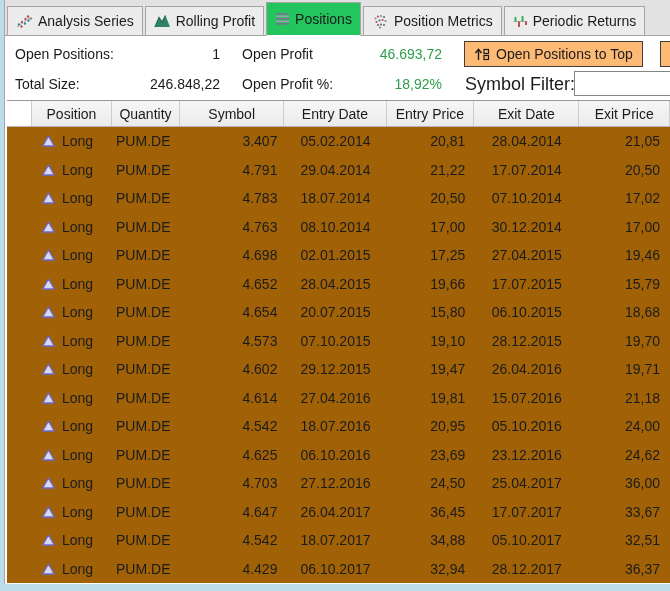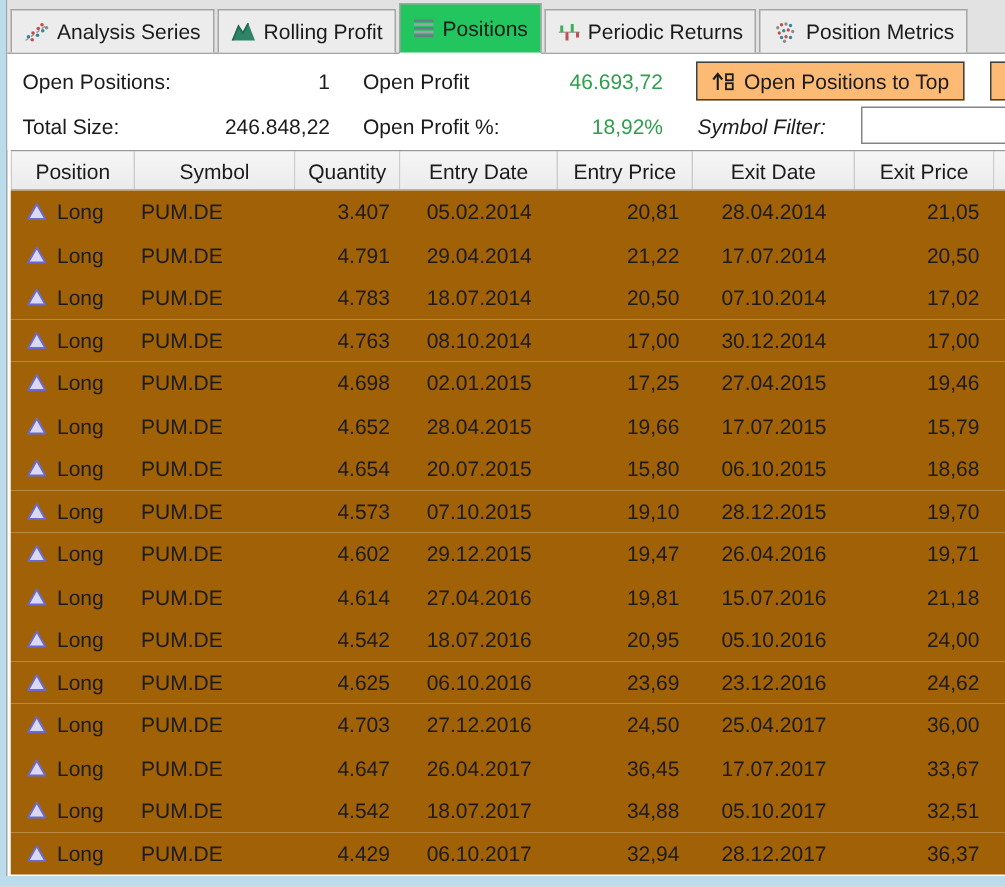--- a/index.html
+++ b/index.html
@@ -33,21 +33,21 @@
   
   .infopanel{position:absolute;left:0;top:36px;right:0;height:64px;background:#fff;}
   .pair{position:absolute;height:26px;display:flex;justify-content:space-between;align-items:center;font-size:14px;}
   .pair .val{text-align:right;}
   .green{color:#2e9e4d;}
   .btn{
     position:absolute;height:26px;display:flex;align-items:center;gap:6px;
     background:#fdba74;border:1px solid #404040;font-size:14px;padding:0 9px;
     white-space:nowrap;cursor:default;
   }
-  .filterlabel{position:absolute;font-size:14px;height:26px;display:flex;align-items:center;font-style:italic;}
+  .filterlabel{position:absolute;font-size:18px;height:26px;display:flex;align-items:center;}
   .filterinput{
     position:absolute;left:569px;top:35px;width:99px;height:25px;
     border:1px solid #848484;background:#fff;font-size:14px;padding:0 4px;
     font-family:"Liberation Sans", sans-serif;outline:none;
   }
   
   .table{position:absolute;left:2px;top:100px;right:0;bottom:0;overflow:hidden;}
   .thead{
     display:flex;height:27px;
     border-top:1px solid #989898;border-bottom:1px solid #b5b5b5;
@@ -55,21 +55,21 @@
   .th{
     background:linear-gradient(#f6f6f6,#ebebeb);
     border-right:1px solid #cccccc;
     display:flex;align-items:center;justify-content:center;
     font-size:14px;white-space:nowrap;
   }
   .th:first-child{border-left:1px solid #cccccc;}
   .th-fill{flex:1;background:linear-gradient(#f6f6f6,#ebebeb);}
   .trow{display:flex;height:28.5px;background:#a16207;}
   .c{display:flex;align-items:center;font-size:14px;white-space:nowrap;}
-  .c-pos   {width:83px;padding-left:11px;gap:7px;}
+  .c-pos   {width:83px;padding-left:11px;gap:7px;margin-left:24px;}
   .c-sym   {width:107px;padding-left:4px;}
   .c-qty   {width:70px;justify-content:flex-end;padding-right:7px;}
   .c-edate {width:105px;justify-content:center;}
   .c-eprice{width:90px;justify-content:flex-end;padding-right:9px;}
   .c-xdate {width:108px;justify-content:center;}
   .c-xprice{width:93px;justify-content:flex-end;padding-right:10px;}
   .tri polygon{fill:#d9d9f5;stroke:#6a6ad0;stroke-width:1.3;stroke-linejoin:round;}
 </style>
 </head>
 <body>
@@ -101,48 +101,48 @@
       </div>
       <div class="tab active">
         <svg width="15" height="14" viewBox="0 0 15 14">
           <rect x="1" y="1" width="13" height="1.7" fill="#6f7988"></rect>
           <rect x="1" y="3.5" width="13" height="1.7" fill="#9aa2ad"></rect>
           <rect x="1" y="6" width="13" height="1.7" fill="#6f7988"></rect>
           <rect x="1" y="8.5" width="13" height="1.7" fill="#9aa2ad"></rect>
           <rect x="1" y="11" width="13" height="1.7" fill="#6f7988"></rect>
         </svg>
         <span>Positions</span>
-      </div>
-      <div class="tab">
-        <svg width="15" height="15" viewBox="0 0 15 15">
-          <line x1="0.5" y1="7.5" x2="14.5" y2="7.5" stroke="#a9a9a9" stroke-width="1"></line>
-          <rect x="1.5" y="3" width="2" height="4.5" fill="#3fae5a"></rect>
-          <rect x="5" y="7.5" width="2" height="5.5" fill="#c0504d"></rect>
-          <rect x="8.5" y="2" width="2" height="5.5" fill="#3fae5a"></rect>
-          <rect x="12" y="7.5" width="2" height="3.5" fill="#c0504d"></rect>
-        </svg>
-        <span>Periodic Returns</span>
       </div>
       <div class="tab">
         <svg width="17" height="15" viewBox="0 0 17 15">
           <circle cx="3.5" cy="4.5" r="1.1" fill="#8c8c8c"></circle>
             <circle cx="6" cy="2.5" r="1.1" fill="#c0504d"></circle>
           <circle cx="9" cy="2" r="1.1" fill="#8c8c8c"></circle>
             <circle cx="12" cy="3" r="1.1" fill="#31859c"></circle>
           <circle cx="4.5" cy="8" r="1.1" fill="#c0504d"></circle>
             <circle cx="7.5" cy="6.5" r="1.1" fill="#31859c"></circle>
           <circle cx="10.5" cy="6" r="1.1" fill="#c0504d"></circle>
             <circle cx="13.5" cy="7" r="1.1" fill="#8c8c8c"></circle>
           <circle cx="6" cy="11" r="1.1" fill="#31859c"></circle>
             <circle cx="9" cy="10.5" r="1.1" fill="#c0504d"></circle>
           <circle cx="12" cy="11" r="1.1" fill="#31859c"></circle>
             <circle cx="8" cy="13.5" r="1.1" fill="#8c8c8c"></circle>
         </svg>
         <span>Position Metrics</span>
       </div>
+      <div class="tab">
+        <svg width="15" height="15" viewBox="0 0 15 15">
+          <line x1="0.5" y1="7.5" x2="14.5" y2="7.5" stroke="#a9a9a9" stroke-width="1"></line>
+          <rect x="1.5" y="3" width="2" height="4.5" fill="#3fae5a"></rect>
+          <rect x="5" y="7.5" width="2" height="5.5" fill="#c0504d"></rect>
+          <rect x="8.5" y="2" width="2" height="5.5" fill="#3fae5a"></rect>
+          <rect x="12" y="7.5" width="2" height="3.5" fill="#c0504d"></rect>
+        </svg>
+        <span>Periodic Returns</span>
+      </div>
     </div>
 
     <div class="infopanel">
       <div class="pair" style="left:10px;top:5px;width:205px;">
         <span>Open Positions:</span>
         <span class="val">1</span>
       </div>
       <div class="pair" style="left:237px;top:5px;width:200px;">
         <span>Open Profit</span>
         <span class="val green">46.693,72</span>
@@ -168,22 +168,22 @@
         <span>Open Profit %:</span>
         <span class="val green">18,92%</span>
       </div>
       <div class="filterlabel" style="left:460px;top:35px;">Symbol Filter:</div>
       <input class="filterinput" type="text" value="" style="">
     </div>
 
     <div class="table">
       <div class="thead">
         <div class="th c-pos" style="padding:0;justify-content:center;">Position</div>
+        <div class="th c-qty" style="padding:0;justify-content:center;">Quantity</div>
         <div class="th c-sym" style="padding:0;justify-content:center;">Symbol</div>
-        <div class="th c-qty" style="padding:0;justify-content:center;">Quantity</div>
         <div class="th c-edate" style="padding:0;justify-content:center;">Entry Date</div>
         <div class="th c-eprice" style="padding:0;justify-content:center;">Entry Price</div>
         <div class="th c-xdate" style="padding:0;justify-content:center;">Exit Date</div>
         <div class="th c-xprice" style="padding:0;justify-content:center;">Exit Price</div>
         <div class="th-fill"></div>
       </div>
       <div>
           <div class="trow">
             <div class="c c-pos">
               <svg class="tri" width="13" height="12" viewBox="0 0 13 12">

